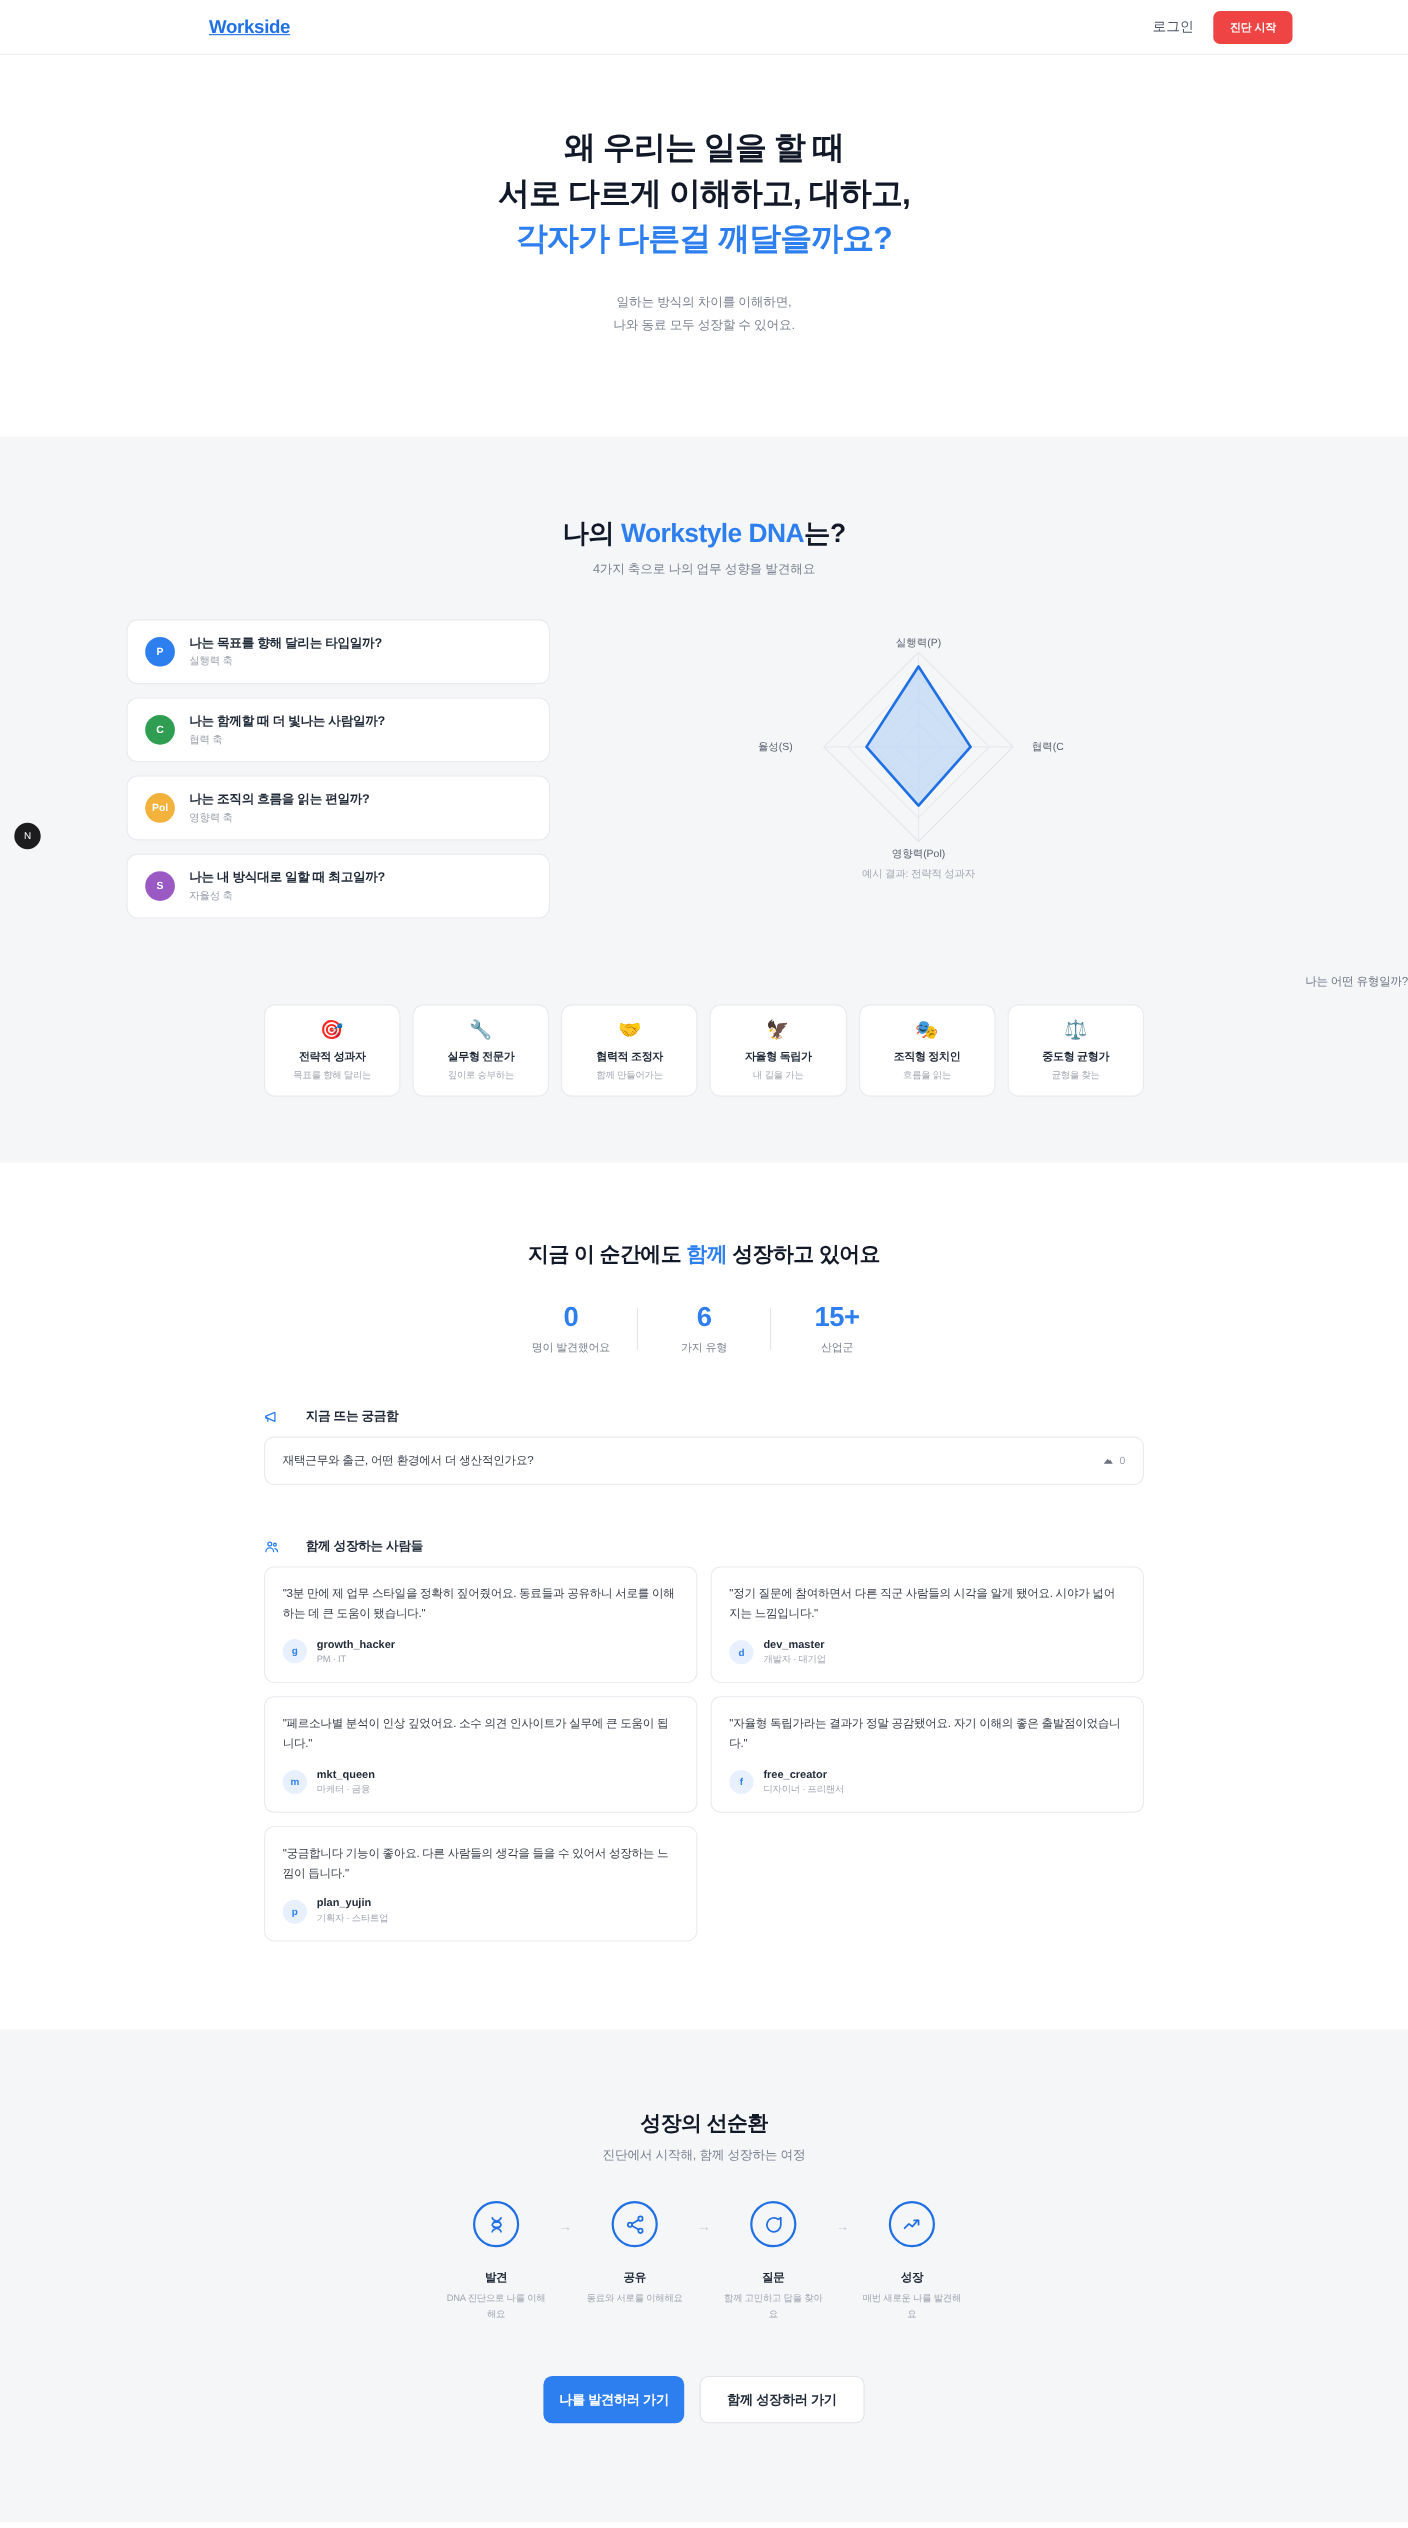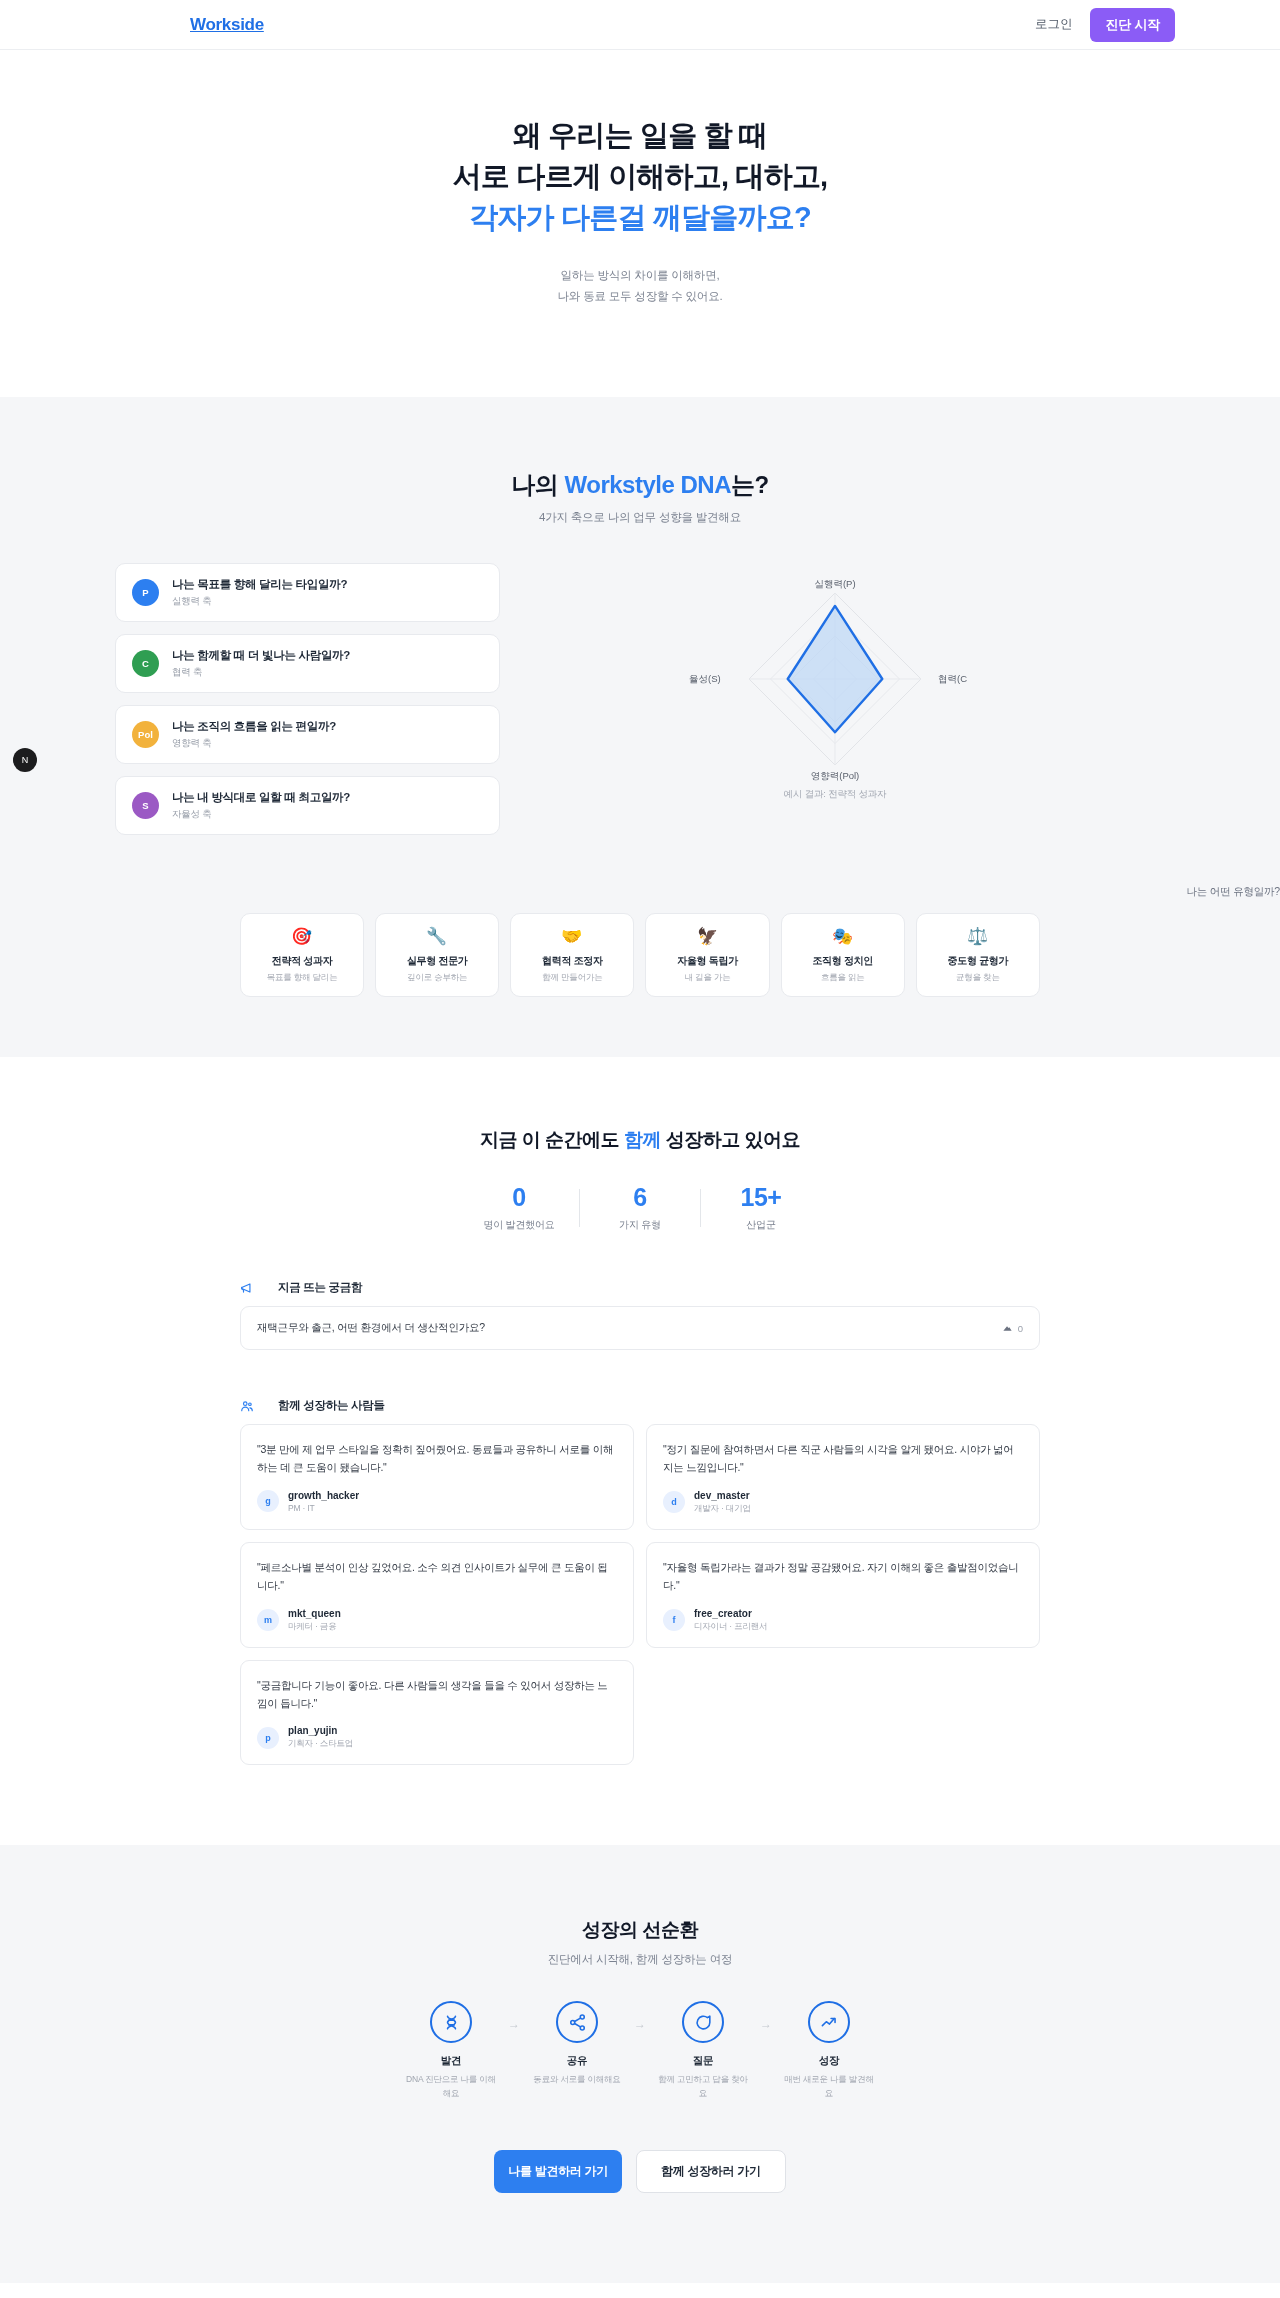--- a/index.html
+++ b/index.html
@@ -40,23 +40,23 @@
     align-items: center;
     gap: 18px;
     margin-right: 65px;
   }
   .login-link {
     font-size: 12.5px;
     color: #4b5563;
     text-decoration: none;
   }
   .cta-btn {
-    background: #8b5cf6;
+    background: #ef4444;
     color: #fff;
-    font-size: 13px;
+    font-size: 10px;
     font-weight: 700;
     border: none;
     border-radius: 6px;
     padding: 8px 15px;
     cursor: pointer;
     letter-spacing: -0.2px;
   }
 
   
   .hero {
@@ -321,21 +321,21 @@
     width: 42px; height: 42px;
     margin: 0 auto;
     border: 2px solid #1f6fe5;
     border-radius: 50%;
     display: flex;
     align-items: center;
     justify-content: center;
     background: transparent;
   }
   .step-name {
-    margin-top: 11px;
+    margin-top: 21px;
     font-size: 10.5px;
     font-weight: 700;
     color: #1f2937;
     letter-spacing: -0.3px;
   }
   .step-desc {
     margin-top: 5px;
     font-size: 8.5px;
     line-height: 1.6;
     color: #a1a6b0;

